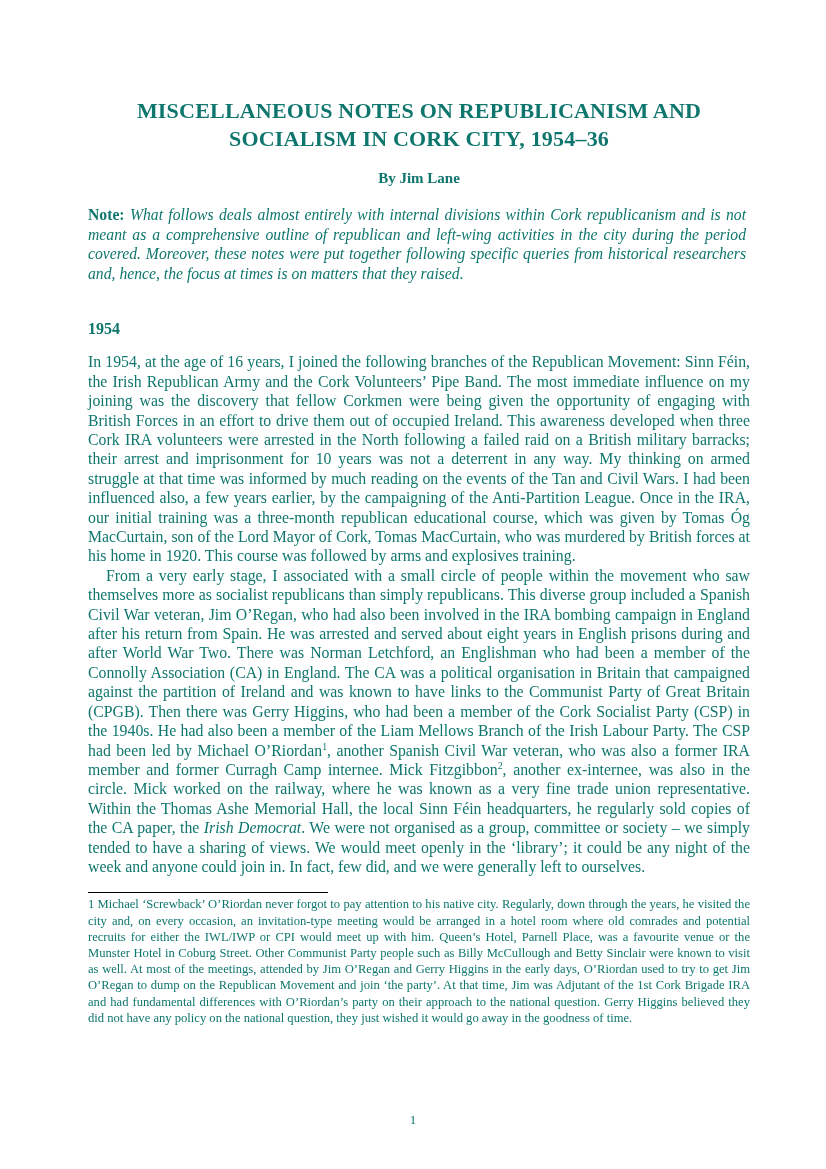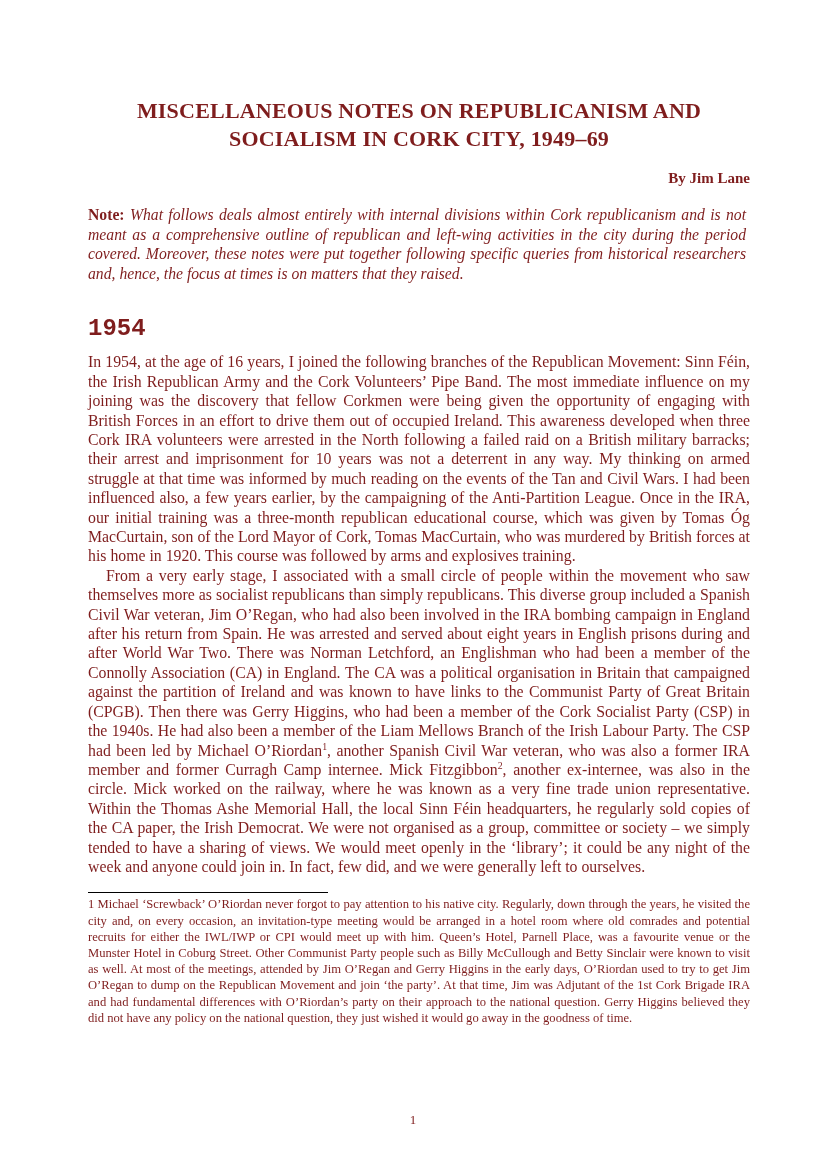--- a/index.html
+++ b/index.html
@@ -5,69 +5,69 @@
   html, body {
     margin: 0;
     padding: 0;
     background: #ffffff;
   }
   .page {
     position: relative;
     width: 826px;
     height: 1169px;
     background: #ffffff;
-    color: #7f1d1d;
+    color: #0f766e;
     font-family: "Liberation Serif", serif;
     overflow: hidden;
   }
   .content {
     position: absolute;
     left: 88px;
     top: 0;
     width: 662px;
   }
   .title {
     margin: 97px 0 0 0;
     text-align: center;
     font-size: 22px;
     line-height: 28px;
     font-weight: bold;
     letter-spacing: 0.2px;
   }
   .title-line { display: block; }
   .byline {
     margin-top: 17px;
-    text-align: right;
+    text-align: center;
     font-size: 15px;
     font-weight: bold;
   }
   .note {
     margin: 18px 4px 0 0;
     font-size: 15.7px;
     line-height: 19.6px;
     text-align: justify;
   }
   .note .seg-i { font-style: italic; }
   .section-heading {
     margin: 36px 0 0 0;
-    font-family: Liberation Mono, monospace;
-    font-size: 24px;
+    font-family: Liberation Serif, serif;
+    font-size: 16px;
     line-height: 20px;
     font-weight: bold;
   }
   .body-para {
     margin: 0;
     font-size: 15.8px;
     line-height: 19.4px;
     text-align: justify;
   }
   .body-para.first { margin-top: 13px; }
   .body-para.indented { text-indent: 18px; }
   .seg-b { font-weight: bold; font-style: normal; }
-  .seg-i { }
+  .seg-i { font-style: italic; }
   sup.seg-sup {
     font-size: 62%;
     line-height: 0;
     vertical-align: super;
   }
   .footnote-rule {
     margin-top: 16px;
     width: 240px;
     border-top: 1px solid #000000;
     height: 0;
@@ -89,21 +89,21 @@
   }
 </style>
 </head>
 <body>
 
 <div class="page">
   <div class="content">
 
     <h1 class="title">
       <span class="title-line">MISCELLANEOUS NOTES ON REPUBLICANISM AND</span>
-      <span class="title-line">SOCIALISM IN CORK CITY, 1949–69</span>
+      <span class="title-line">SOCIALISM IN CORK CITY, 1954–36</span>
     </h1>
 
     <div class="byline">By Jim Lane</div>
 
     <p class="note"><span class="seg-b">Note: </span><span class="seg-i">What follows deals almost entirely with internal divisions within Cork republicanism and is not meant as a comprehensive outline of republican and left-wing activities in the city during the period covered. Moreover, these notes were put together following specific queries from historical researchers and, hence, the focus at times is on matters that they raised.</span></p>
 
     <h2 class="section-heading">1954</h2>
 
     <p class="body-para first">In 1954, at the age of 16 years, I joined the following branches of the Republican Movement: Sinn Féin, the Irish Republican Army and the Cork Volunteers’ Pipe Band. The most immediate influence on my joining was the discovery that fellow Corkmen were being given the opportunity of engaging with British Forces in an effort to drive them out of occupied Ireland. This awareness developed when three Cork IRA volunteers were arrested in the North following a failed raid on a British military barracks; their arrest and imprisonment for 10 years was not a deterrent in any way. My thinking on armed struggle at that time was informed by much reading on the events of the Tan and Civil Wars. I had been influenced also, a few years earlier, by the campaigning of the Anti-Partition League. Once in the IRA, our initial training was a three-month republican educational course, which was given by Tomas Óg MacCurtain, son of the Lord Mayor of Cork, Tomas MacCurtain, who was murdered by British forces at his home in 1920. This course was followed by arms and explosives training.</p>
 

